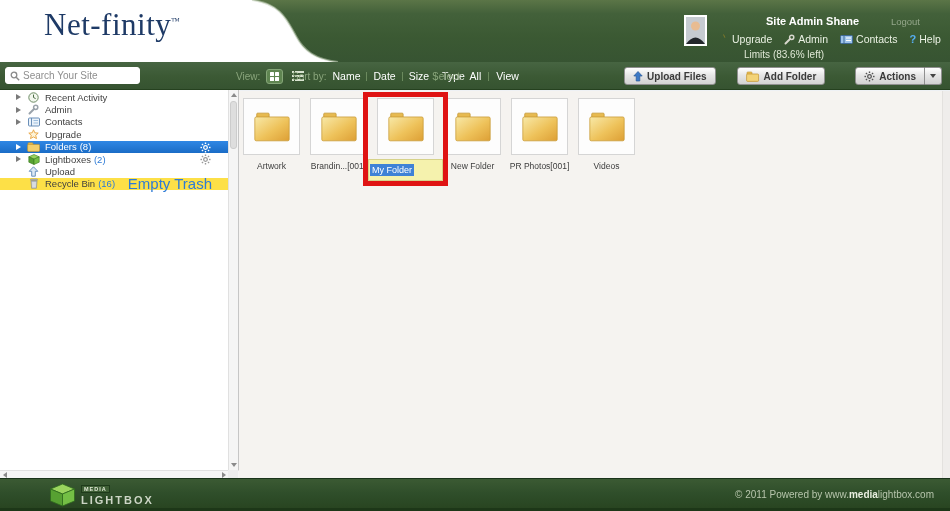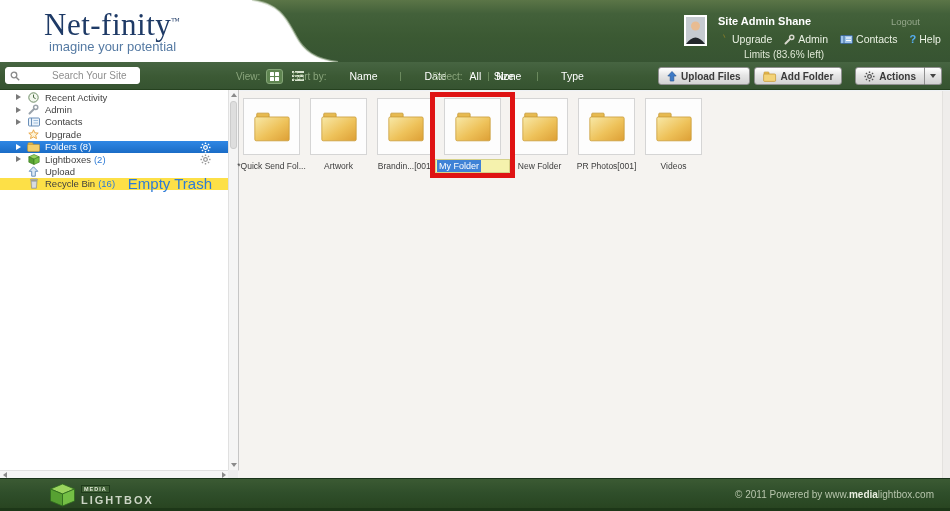--- a/index.html
+++ b/index.html
@@ -11,56 +11,56 @@
     background:linear-gradient(180deg,#5b7547 0%,#43613a 22%,#3b5933 60%,#375432 100%); }
   .header-curve { position:absolute; top:0; left:0; }
   .logo { position:absolute; top:5px; left:44px; }
   .logo-title { font-family:"Liberation Serif",serif; font-size:31px; color:#1e3a66; letter-spacing:.5px; line-height:32px; }
   .logo-tm { font-size:9px; vertical-align:super; color:#1e3a66; }
   .logo-tagline { font-size:13px; color:#557aa3; padding-left:5px; margin-top:-2px; }
 
   .user-area { position:absolute; top:15px; right:30px; display:flex; gap:11px; }
   .avatar { width:23px; height:31px; border:2px solid #fff; background:#c2c7cc; flex:0 0 auto; }
   .user-info { width:202px; position:relative; }
-  .user-row1 { display:flex; justify-content:space-between; align-items:flex-end; }
+  .user-row1 { display:flex; justify-content:space-between; align-items:flex-end;margin-left:48px; }
   .user-name { font-size:11px; font-weight:bold; color:#fff; }
   .logout { font-size:9.5px; color:#94a78b; text-decoration:none; }
   .user-row2 { display:flex; align-items:center; gap:4px; margin-top:6px; }
   .hlink { display:flex; align-items:center; gap:3px; font-size:10.5px; color:#eaf1e3; text-decoration:none; }
   .hlink + .hlink { margin-left:8px; }
   .help-q { color:#56aef2; font-weight:bold; font-size:11px; }
   .user-row3 { font-size:10px; color:#dfe8d6; margin-top:4px; margin-left:26px; }
 
   
   .toolbar { position:absolute; top:62px; left:0; width:950px; height:28px;
     background:linear-gradient(180deg,#476542 0%,#3b5934 55%,#365331 100%);
     border-bottom:1px solid #25411f; }
-  .search-wrap { position:absolute; left:5px; top:5px; width:135px; height:17px; background:#fff; border:1px solid #fff; border-radius:3px; display:flex; align-items:center;gap:29px; }
+  .search-wrap { position:absolute; left:5px; top:5px; width:135px; height:17px; background:#fff; border:1px solid #fff; border-radius:3px; display:flex; align-items:center; }
   .search-wrap svg { margin:0 3px 0 4px; flex:0 0 auto; }
   .search-input { border:none; outline:none; width:108px; font-size:10px; color:#666; font-family:"Liberation Sans",sans-serif; background:transparent; }
   .search-input::placeholder { color:#8e8e8e; }
 
   .tb-label { font-size:10px; color:#8aa57c; }
   .view-sec { position:absolute; left:236px; top:0; height:28px; display:flex; align-items:center; gap:6px; }
   .viewbtn { width:17px; height:15px; border-radius:3px; display:flex; align-items:center; justify-content:center; cursor:pointer; }
   .viewbtn.active { background:#5f8551; border:1px solid #85a678; }
   .grid-ic { display:grid; grid-template-columns:4px 4px; grid-template-rows:4px 4px; gap:1px; }
   .grid-ic i { background:#fff; border-radius:.5px; }
   .list-ic { display:flex; flex-direction:column; gap:2px; }
   .list-ic i { display:flex; align-items:center; gap:1.5px; }
   .list-ic i b { width:2px; height:2px; background:#d9e4d0; }
   .list-ic i s { width:9px; height:1.5px; background:#d9e4d0; display:block; }
 
-  .sort-sec { position:absolute; left:292px; top:0; height:28px; display:flex; align-items:center; gap:23px; }
+  .sort-sec { position:absolute; left:292px; top:0; height:28px; display:flex; align-items:center; gap:6px; }
   .sort-opt { font-size:10.5px; color:#fff; text-decoration:none; }
   .sort-opt.underl { }
   .sep { border-left:1px solid #6b8a5e; height:9px; }
   .select-sec { position:absolute; left:432px; top:0; height:28px; display:flex; align-items:center; gap:7px; }
 
-  .tb-buttons { position:absolute; right:8px; top:5px; display:flex; gap:4px; }
+  .tb-buttons { position:absolute; right:8px; top:5px; display:flex; gap:21px; }
   .btn { display:flex; align-items:center; gap:4px; height:18px; padding:0 8px;
     background:linear-gradient(180deg,#ffffff 0%,#e6e6e6 45%,#d2d2d2 100%);
     border:1px solid #8f8f8f; border-radius:3px; font-size:10px; font-weight:bold; color:#3a3a3a; cursor:pointer; }
   .split { display:flex;padding-left:9px; }
   .split .btn.main { border-radius:3px 0 0 3px; }
   .split .btn.caret { border-radius:0 3px 3px 0; border-left:none; padding:0 5px; }
   .caret-down { width:0; height:0; border-left:3.5px solid transparent; border-right:3.5px solid transparent; border-top:4px solid #444; }
 
   
   .sidebar { position:absolute; top:90px; left:0; width:239px; bottom:33px; background:#fff; border-right:1px solid #c6c6c6; }
@@ -91,21 +91,21 @@
   .tri-r { width:0;height:0;border-top:3px solid transparent;border-bottom:3px solid transparent;border-left:4px solid #8a8a8a; }
   .scroll-corner { position:absolute; right:0; bottom:0; width:10px; height:8px; background:#ededed; }
 
   
   .content { position:absolute; top:90px; left:240px; right:0; bottom:33px; background:#f5f3f0; border-top:1px solid #eef1f5; }
   .content-vtrack { position:absolute; top:0; right:0; width:8px; bottom:0; background:#efedeb; border-left:1px solid #e3e1de; }
   .tiles { position:relative; display:flex; gap:10px; padding:7px 0 0 3px; }
   .tile { position:relative; width:57px; display:flex; flex-direction:column; align-items:center; cursor:pointer; }
   .tile-card { width:57px; height:57px; background:#fdfdfd; border:1px solid #d5d5d5; display:flex; align-items:center; justify-content:center; }
   .tile-label { margin-top:6px; font-size:8.5px; color:#3c3c3c; white-space:nowrap; }
-  .rename-box { margin-top:4px; width:75px; height:14px; background:#f5f2ad; border:1px solid #d6d28a; display:flex; align-items:center; padding-left:1px; }
+  .rename-box { margin-top:4px; width:75px; height:22px; background:#f5f2ad; border:1px solid #d6d28a; display:flex; align-items:center; padding-left:1px; }
   .rename-sel { background:#3f82d6; color:#fff; font-size:9px; padding:0 2px; line-height:12px; }
   .red-annot { position:absolute; left:-14px; right:-14px; top:-6px; bottom:-5px; border:5px solid #df1313; z-index:5; pointer-events:none; }
 
   
   .footer { position:absolute; bottom:0; left:0; width:950px; height:33px;
     background:linear-gradient(180deg,#3b5a33 0%,#2f4e2a 45%,#27431f 100%);
     border-top:1px solid #1a331a; box-shadow:inset 0 -3px 0 #1d3718; }
   .f-logo { position:absolute; left:49px; top:4px; display:flex; align-items:center; gap:5px; }
   .f-logo-text { display:flex; flex-direction:column; }
   .media-badge { align-self:flex-start; font-size:5.5px; font-weight:bold; letter-spacing:1px; color:#e1ead6; background:#3f5f36; border:1px solid #1f3b1b; padding:0 2px; }
@@ -130,21 +130,20 @@
     </defs>
   </svg>
 
   <div class="header">
     <svg class="header-curve" width="345" height="62" viewBox="0 0 345 62">
       <path d="M0,0 L252,0 C281,4 287,20 296,36 C304,51 315,59 338,62 L0,62 Z" fill="#ffffff"></path>
       <path d="M252,0 C281,4 287,20 296,36 C304,51 315,59 338,62" fill="none" stroke="#b9c8ae" stroke-width="2" opacity="0.55"></path>
     </svg>
     <div class="logo">
       <div class="logo-title"><span>Net-finity</span><span class="logo-tm">™</span></div>
-      <div class="logo-tagline">imagine your potential</div>
     </div>
 
     <div class="user-area">
       <div class="avatar">
         <svg width="19" height="27" viewBox="0 0 19 27">
           <rect width="19" height="27" fill="#c6cbd1"></rect>
           <circle cx="9.5" cy="9" r="4.5" fill="#e8bc92"></circle>
           <path d="M0,27 Q9.5,14 19,27 Z" fill="#23262b"></path>
         </svg>
       </div>
@@ -231,21 +230,21 @@
       <span class="sep"></span>
       <a class="sort-opt">Size</a>
       <span class="sep"></span>
       <a class="sort-opt">Type</a>
     </div>
 
     <div class="select-sec">
       <span class="tb-label">Select:</span>
       <a class="sort-opt">All</a>
       <span class="sep"></span>
-      <a class="sort-opt">None</a>
+      <a class="sort-opt">View</a>
     </div>
 
     <div class="tb-buttons">
       <button class="btn">
         <svg width="10" height="11" viewBox="0 0 10 11">
             <path d="M5,0.5 L9.2,5 H6.8 V10 H3.2 V5 H0.8 Z" fill="#3d7ac6" stroke="#2a5a9a" stroke-width="0.7"></path>
           </svg>
         <span>Upload Files</span>
       </button>
       <button class="btn">
@@ -421,29 +420,20 @@
       <span class="arr-r">
           <span class="tri-r"></span>
         </span>
     </div>
     <div class="scroll-corner"></div>
   </div>
 
   <div class="content">
     <div class="tiles">
 
-      <div class="tile">
-        <div class="tile-card">
-            <svg width="42" height="33" viewBox="0 0 44 34">
-              <rect x="6" y="3" width="13" height="6" rx="1" fill="#e7ba50" stroke="#c3942e" stroke-width="0.8"></rect>
-              <rect x="4" y="7" width="36" height="25" rx="1.5" fill="url(#goldGrad)" stroke="#c89a35" stroke-width="0.8"></rect>
-            </svg>
-          </div>
-        <div class="tile-label">*Quick Send Fol...</div>
-      </div>
 
       <div class="tile">
         <div class="tile-card">
             <svg width="42" height="33" viewBox="0 0 44 34">
               <rect x="6" y="3" width="13" height="6" rx="1" fill="#e7ba50" stroke="#c3942e" stroke-width="0.8"></rect>
               <rect x="4" y="7" width="36" height="25" rx="1.5" fill="url(#goldGrad)" stroke="#c89a35" stroke-width="0.8"></rect>
             </svg>
           </div>
         <div class="tile-label">Artwork</div>
       </div>

